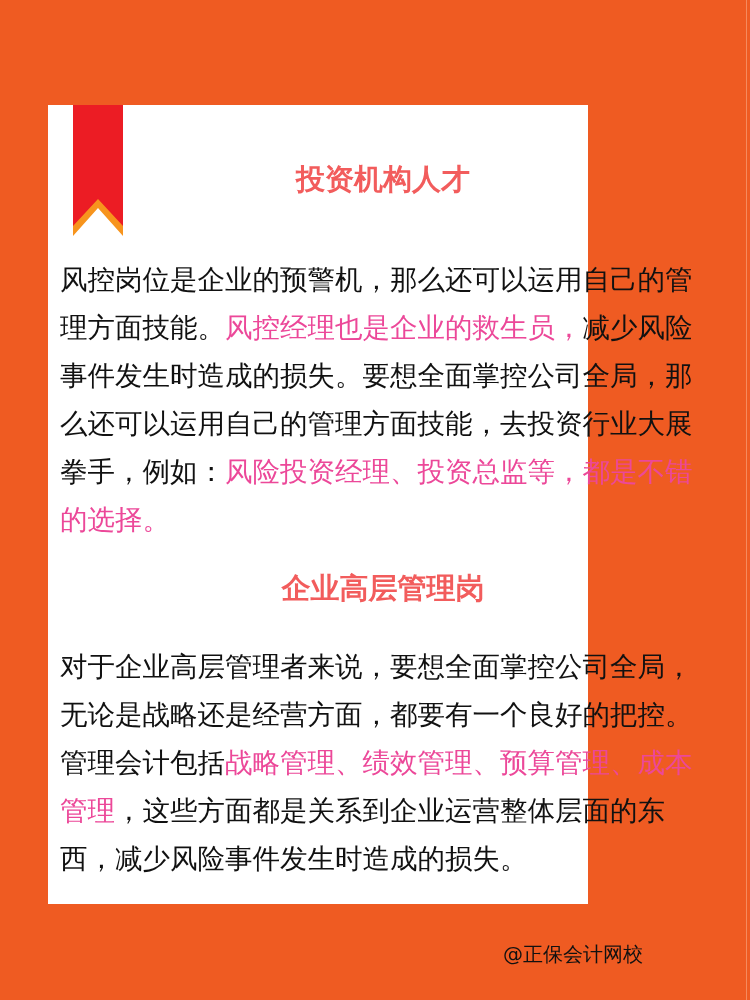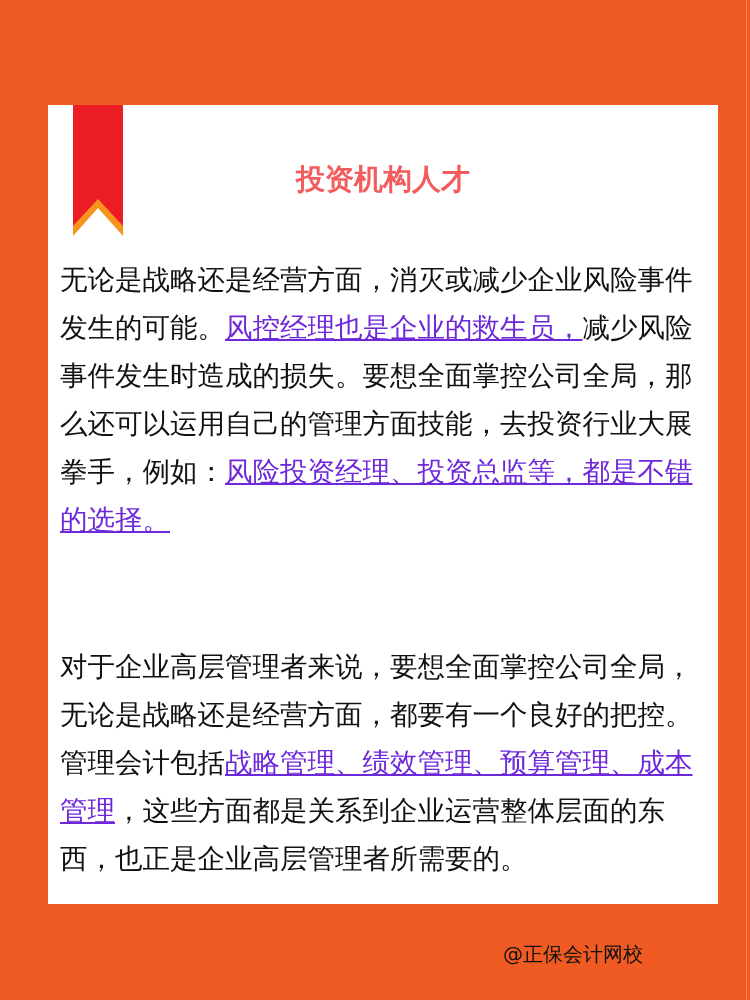--- a/index.html
+++ b/index.html
@@ -10,21 +10,21 @@
       overflow: hidden;
       font-family: "DejaVu Sans", "Liberation Sans", sans-serif;
     }
     .edge-line {
       position: absolute; top: 0; right: 3px; width: 1px; height: 1000px;
       background: #F58A5E;
     }
     .card {
       position: absolute;
       left: 48px; top: 105px;
-      width: 670px; height: 799px;
+      width: 540px; height: 799px;
       background: #FFFFFF;
     }
     .ribbon {
       position: absolute;
       left: 25px; top: 0;
       width: 50px; height: 131px;
     }
     .ribbon svg { display: block; }
     .section-title {
       position: absolute;
@@ -36,21 +36,21 @@
       line-height: 36px;
     }
     .para {
       position: absolute;
       left: 12px; width: 650px;
       font-size: 27.5px;
       line-height: 48px;
       color: #111111;
       margin: 0;
     }
-    .hl { color: #6d28d9; text-decoration: underline; }
+    .hl { color: #ec4899; }
     .footer {
       position: absolute;
       left: 503px; top: 938px;
       font-size: 20px;
       color: #111111;
       line-height: 32px;
     }
   </style>
 </head>
 <body>
@@ -61,20 +61,21 @@
 
   <div class="ribbon">
     <svg width="50" height="131" viewBox="0 0 50 131">
       <polygon points="0,0 50,0 50,131 25,103 0,131" fill="#F7941D"></polygon>
       <polygon points="0,0 50,0 50,121 25,94 0,121" fill="#EC1C24"></polygon>
     </svg>
   </div>
 
   <div class="section-title" style="top:56px;">投资机构人才</div>
 
-  <p class="para" style="top:150px;"><span>无论是战略还是经营方面，消灭或减少企业风险事件发生的可能。</span><span class="hl">风控经理也是企业的救生员，</span><span>减少风险事件发生时造成的损失。要想全面掌控公司全局，那么还可以运用自己的管理方面技能，去投资行业大展拳手，例如：</span><span class="hl">风险投资经理、投资总监等，都是不错的选择。</span></p>
+  <p class="para" style="top:150px;"><span>风控岗位是企业的预警机，那么还可以运用自己的管理方面技能。</span><span class="hl">风控经理也是企业的救生员，</span><span>减少风险事件发生时造成的损失。要想全面掌控公司全局，那么还可以运用自己的管理方面技能，去投资行业大展拳手，例如：</span><span class="hl">风险投资经理、投资总监等，都是不错的选择。</span></p>
 
+  <div class="section-title" style="top:465px;">企业高层管理岗</div>
 
-  <p class="para" style="top:537px;"><span>对于企业高层管理者来说，要想全面掌控公司全局，无论是战略还是经营方面，都要有一个良好的把控。管理会计包括</span><span class="hl">战略管理、绩效管理、预算管理、成本管理</span><span>，这些方面都是关系到企业运营整体层面的东西，也正是企业高层管理者所需要的。</span></p>
+  <p class="para" style="top:537px;"><span>对于企业高层管理者来说，要想全面掌控公司全局，无论是战略还是经营方面，都要有一个良好的把控。管理会计包括</span><span class="hl">战略管理、绩效管理、预算管理、成本管理</span><span>，这些方面都是关系到企业运营整体层面的东西，减少风险事件发生时造成的损失。</span></p>
 
 </div>
 
 <div class="footer">@正保会计网校</div>
 
 </body></html>

